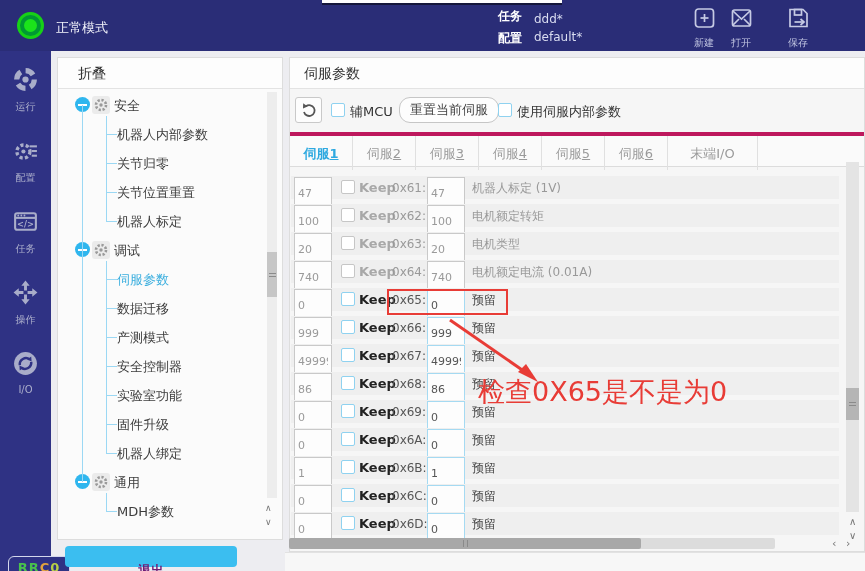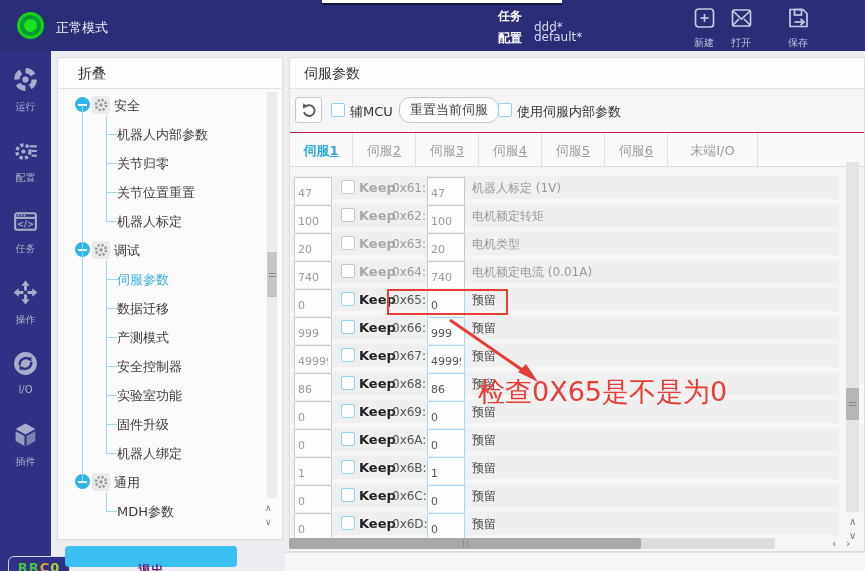--- a/index.html
+++ b/index.html
@@ -41,21 +41,21 @@
 
   
   .mainpanel { left:289px; top:57px; width:576px; height:495px; background:#f6f6f6; border:1px solid #ddd; }
   .icon-btn { position:absolute; width:27px; height:26px; background:#fdfdfd; border:1px solid #c9c9c9; border-radius:3px;
               text-align:center; padding-top:3px; cursor:pointer; }
   .chkbox { position:absolute; width:14px; height:14px; background:#fff; border:1px solid #8fd2f0; border-radius:2px; cursor:pointer; }
   .chkbox.gray { border-color:#c6c6c6; }
   .chk-label { position:absolute; font-size:13px; color:#333; }
   .push-btn { position:absolute; height:26px; background:#fdfdfd; border:1px solid #c6c6c6; border-radius:3px;
               font-size:13px; color:#444; padding:0 10px; cursor:pointer; font-family:inherit; }
-  .tabs { position:absolute; left:0; top:74px; width:574px; height:35px; border-top:1px solid #be185d; border-bottom:1px solid #dcdcdc; background:#fafafa; }
+  .tabs { position:absolute; left:0; top:74px; width:574px; height:35px; border-top:4px solid #be185d; border-bottom:1px solid #dcdcdc; background:#fafafa; }
   .tab { position:absolute; top:0; height:34px; border-right:1px solid #e0e0e0; text-align:center; padding-top:9px;
          font-size:13px; color:#9a9a9a; cursor:pointer; }
   .tab.active { color:#2ea9e0; font-weight:bold; }
   .tab .num { text-decoration:underline; }
 
   
   .rows { left:291px; top:176px; width:548px; height:366px; }
   .prow { position:absolute; left:0; width:548px; height:23px; background:#efefef; }
   .prow input { position:absolute; top:1px; height:32px; width:38px; border:1px solid #a5daf2; background:#fdfdfd;
                 font-size:11px; color:#555; padding:0 3px; font-family:inherit; }
@@ -87,21 +87,21 @@
 <body>
 
 <div id="app">
 
   <div class="abs topbar">
     <div class="abs mode-dot">
         <i></i>
       </div>
     <div class="abs mode-label">正常模式</div>
     <span class="abs kv" style="left:498px;top:8px;">任务</span>
-    <span class="abs kv-val" style="left:534px;top:20px;text-align:center;">ddd*</span>
+    <span class="abs kv-val" style="left:534px;top:12px;text-align:center;">ddd*</span>
     <span class="abs kv" style="left:498px;top:30px;">配置</span>
     <span class="abs kv-val" style="left:534px;top:30px;">default*</span>
     <div id="top-actions">
         <div class="abs top-action" style="left: 682px; top: 6px;">
           <div><svg width="25" height="24" viewBox="0 0 24 24" fill="none" stroke="#c6cae4" stroke-width="1.7">
               <rect x="3" y="3" width="18" height="18" rx="3"></rect>
               <line x1="12" y1="8" x2="12" y2="16"></line>
               <line x1="8" y1="12" x2="16" y2="12"></line>
             </svg></div>
           <div class="lbl">新建</div>
@@ -170,28 +170,20 @@
       </div>
       <div class="side-item" style="top: 299px;">
         <div><svg width="27" height="27" viewBox="0 0 26 26">
             <circle cx="13" cy="13" r="11" fill="#a9adc9"></circle>
             <path d="M7.5 14.5 a6 6 0 0 1 9.5-5.5" fill="none" stroke="#2f3284" stroke-width="2.4"></path>
             <polygon points="18.5,6.2 18.9,11 14.6,9.2" fill="#2f3284"></polygon>
             <path d="M18.5 11.5 a6 6 0 0 1 -9.5 5.5" fill="none" stroke="#2f3284" stroke-width="2.4"></path>
             <polygon points="7.5,19.8 7.1,15 11.4,16.8" fill="#2f3284"></polygon>
           </svg></div>
         <div class="lbl">I/O</div>
-      </div>
-      <div class="side-item" style="top: 370px;">
-        <div><svg width="27" height="27" viewBox="0 0 26 26" fill="#a9adc9">
-            <polygon points="13,2.5 22.5,7.8 13,13 3.5,7.8"></polygon>
-            <polygon points="3.5,9.8 12,14.5 12,24 3.5,19.2" opacity="0.85"></polygon>
-            <polygon points="22.5,9.8 14,14.5 14,24 22.5,19.2" opacity="0.65"></polygon>
-          </svg></div>
-        <div class="lbl">插件</div>
       </div>
     </div>
   <div class="abs status-box"><span id="status-chars"><span style="color: rgb(73, 194, 77);">R</span><span style="color: rgb(73, 194, 77);">R</span><span style="color: rgb(226, 163, 61);">C</span><span style="color: rgb(184, 207, 70);">0</span></span></div>
 
   <div class="abs treepanel">
     <div class="panel-title">折叠</div>
     <div id="tree-body">
         <div class="minus-circle" style="left: 17px; top: 39px;">
           <i></i>
         </div>

